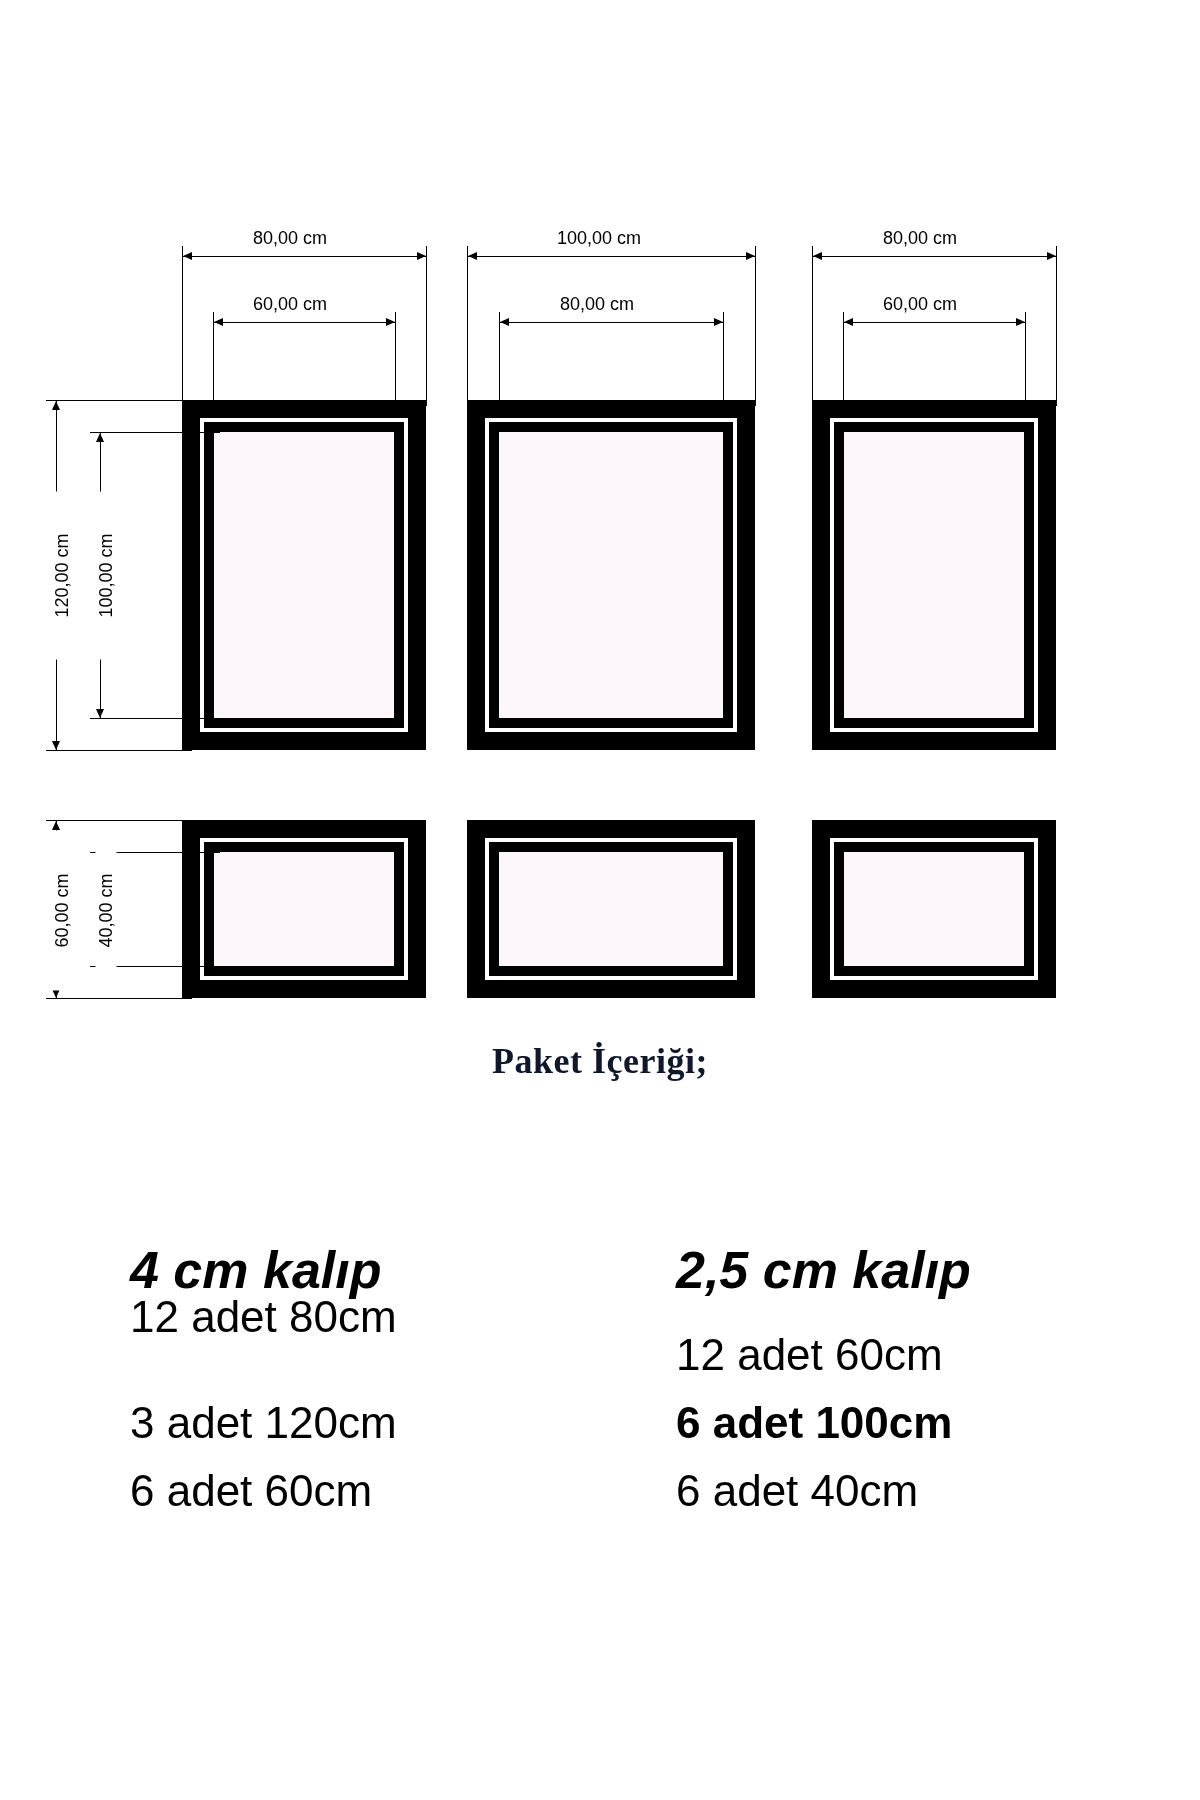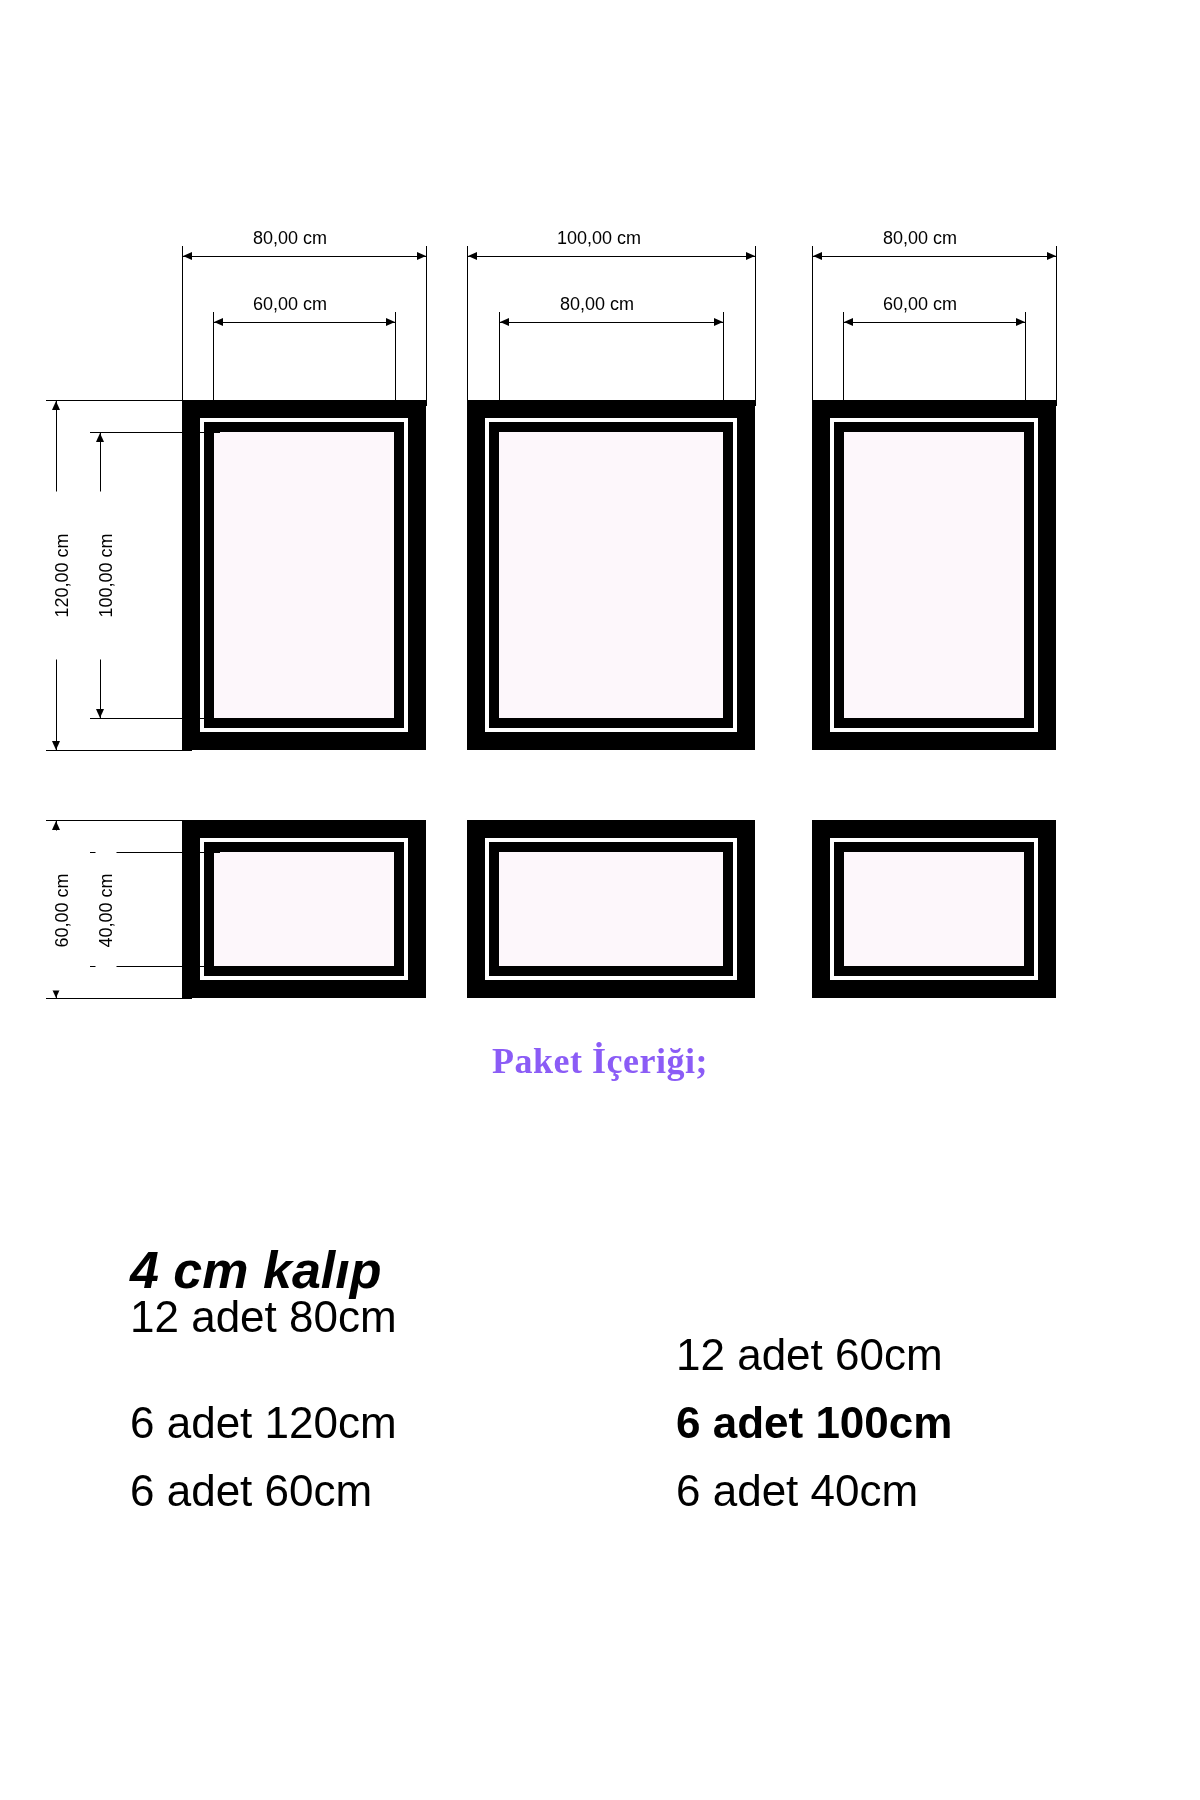--- a/index.html
+++ b/index.html
@@ -111,21 +111,21 @@
 
   
   .caption {
     position: absolute;
     width: 100%;
     text-align: center;
     font-family: "Liberation Serif", serif;
     font-weight: bold;
     font-size: 36px;
     letter-spacing: 0.5px;
-    color: #8b5cf6;
+    color: #0f172a;
   }
 
   .col-title {
     position: absolute;
     font-family: "Liberation Sans", sans-serif;
     font-weight: bold;
     font-style: italic;
     font-size: 52px;
     color: #000;
     white-space: nowrap;
@@ -246,20 +246,21 @@
   <div class="tick-h" style="left:90px; top:966px; width:130px;"></div>
   <div class="dim-line-v" style="left:100px; top:852px; height:114px;"></div>
   <div class="arrow up" style="left:96px; top:853px;"></div>
   <div class="arrow down" style="left:96px; top:957px;"></div>
   <div class="dim-label vert" style="left:26px; top:900px; width:152px;">40,00 cm</div>
 
   <div class="caption" style="top:1040px; left:0;">Paket İçeriği;</div>
 
   <div class="col-title" style="left:130px; top:1240px;">4 cm kalıp</div>
   <div class="col-line" style="left:130px; top:1292px;">12 adet 80cm</div>
-  <div class="col-line" style="left:130px; top:1398px;">6 adet 120cm</div>
+  <div class="col-line" style="left:130px; top:1398px;">3 adet 120cm</div>
   <div class="col-line" style="left:130px; top:1466px;">6 adet 60cm</div>
 
+  <div class="col-title" style="left:676px; top:1240px;">2,5 cm kalıp</div>
   <div class="col-line" style="left:676px; top:1330px;">12 adet 60cm</div>
   <div class="col-line" style="left:676px; top:1398px;font-weight:bold;">6 adet 100cm</div>
   <div class="col-line" style="left:676px; top:1466px;">6 adet 40cm</div>
 
 </div>
 
 </body></html>

